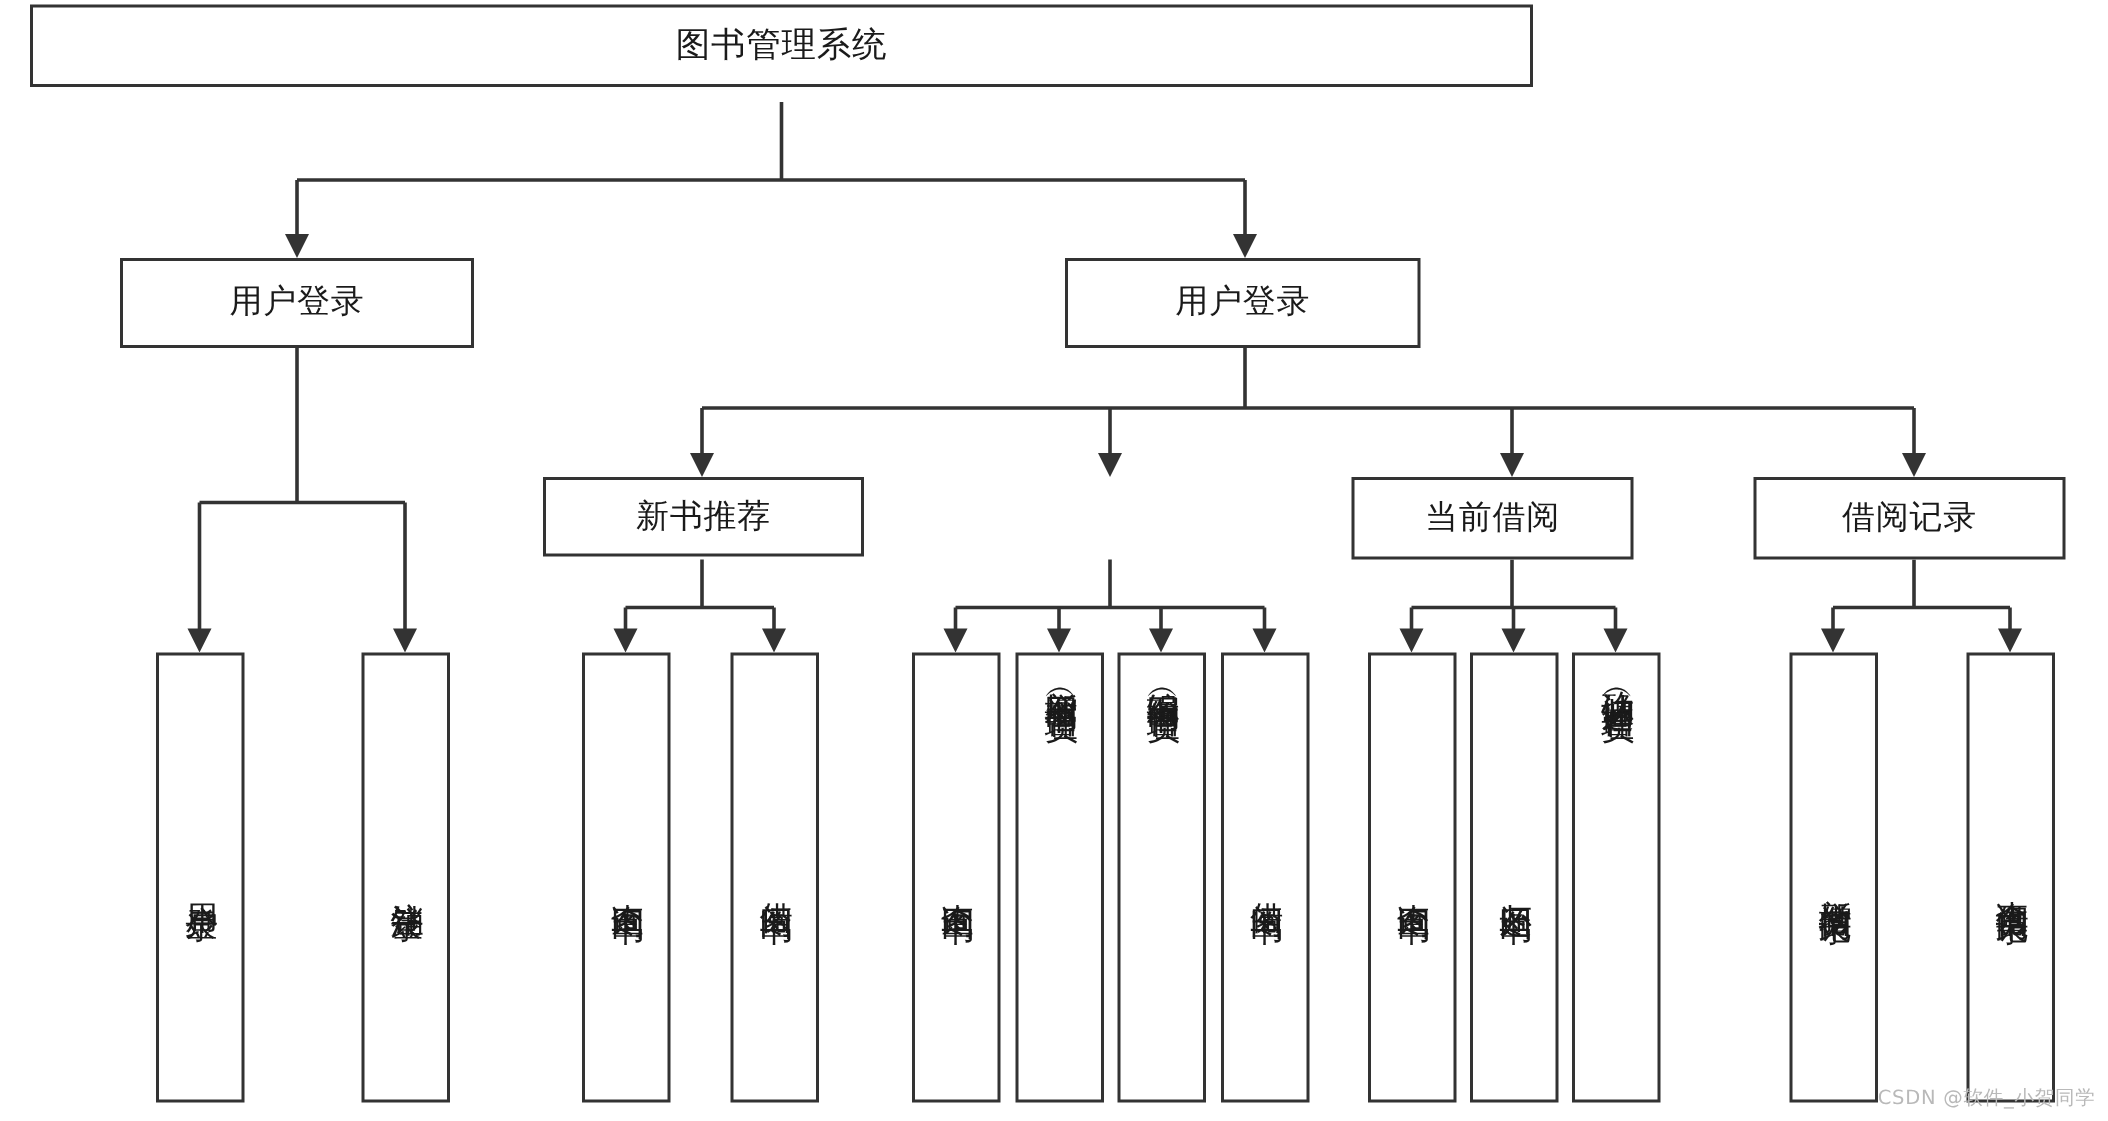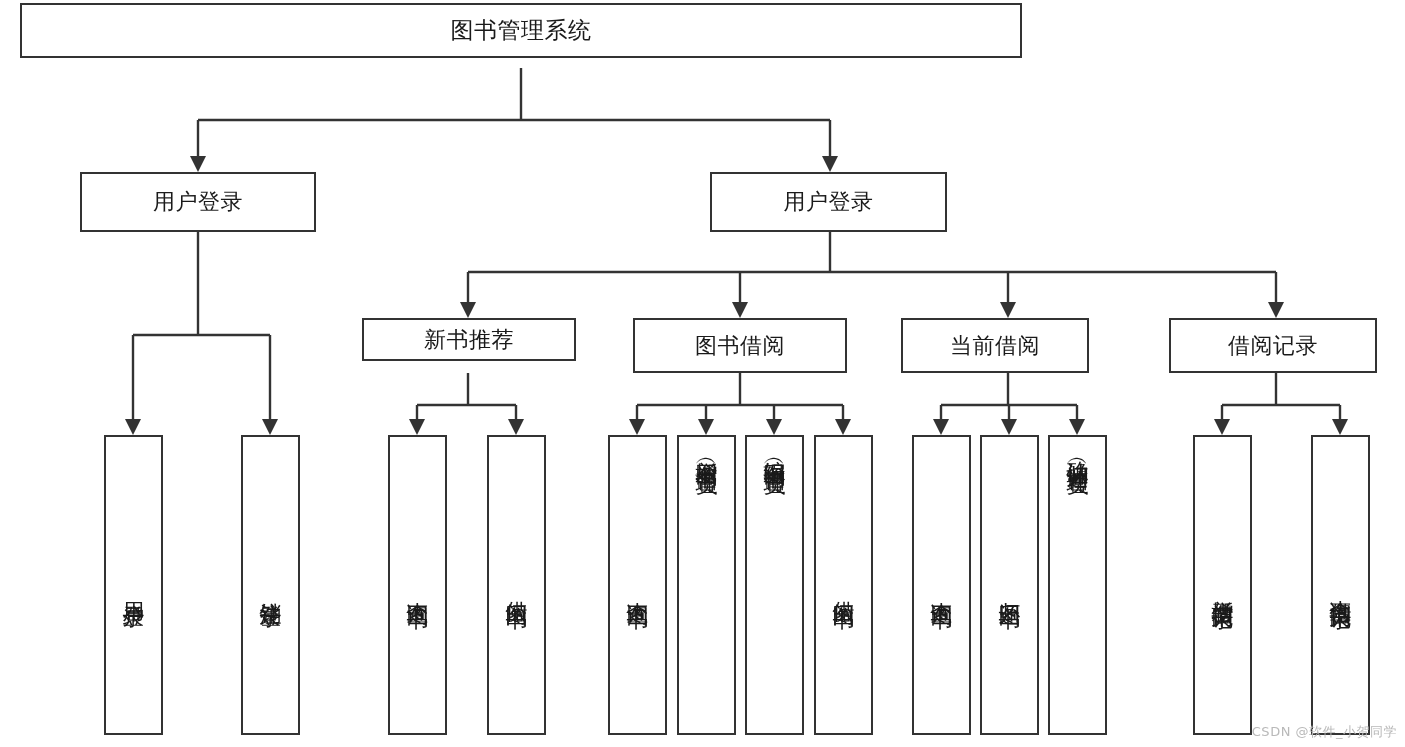--- a/index.html
+++ b/index.html
@@ -153,27 +153,24 @@
   </div>
 
   <div class="node h" style="left:80px; top:172px; width:236px; height:60px;">
     <span class="node-label">用户登录</span>
   </div>
 
   <div class="node h" style="left:710px; top:172px; width:237px; height:60px;">
     <span class="node-label">用户登录</span>
   </div>
 
-  <div class="node h" style="left:362px; top:318px; width:214px; height:43px;">
+  <div class="node h" style="left:362px; top:318px; width:214px; height:53px;">
     <span class="node-label">新书推荐</span>
   </div>
 
-  <div class="node h" style="left:633px; top:318px; width:214px; height:55px;">
-    <span class="node-label">图书借阅</span>
-  </div>
 
   <div class="node h" style="left:901px; top:318px; width:188px; height:55px;">
     <span class="node-label">当前借阅</span>
   </div>
 
   <div class="node h" style="left:1169px; top:318px; width:208px; height:55px;">
     <span class="node-label">借阅记录</span>
   </div>
 
   <div class="node v" style="left:104px; top:435px; width:59px; height:300px; align-items:center;">

